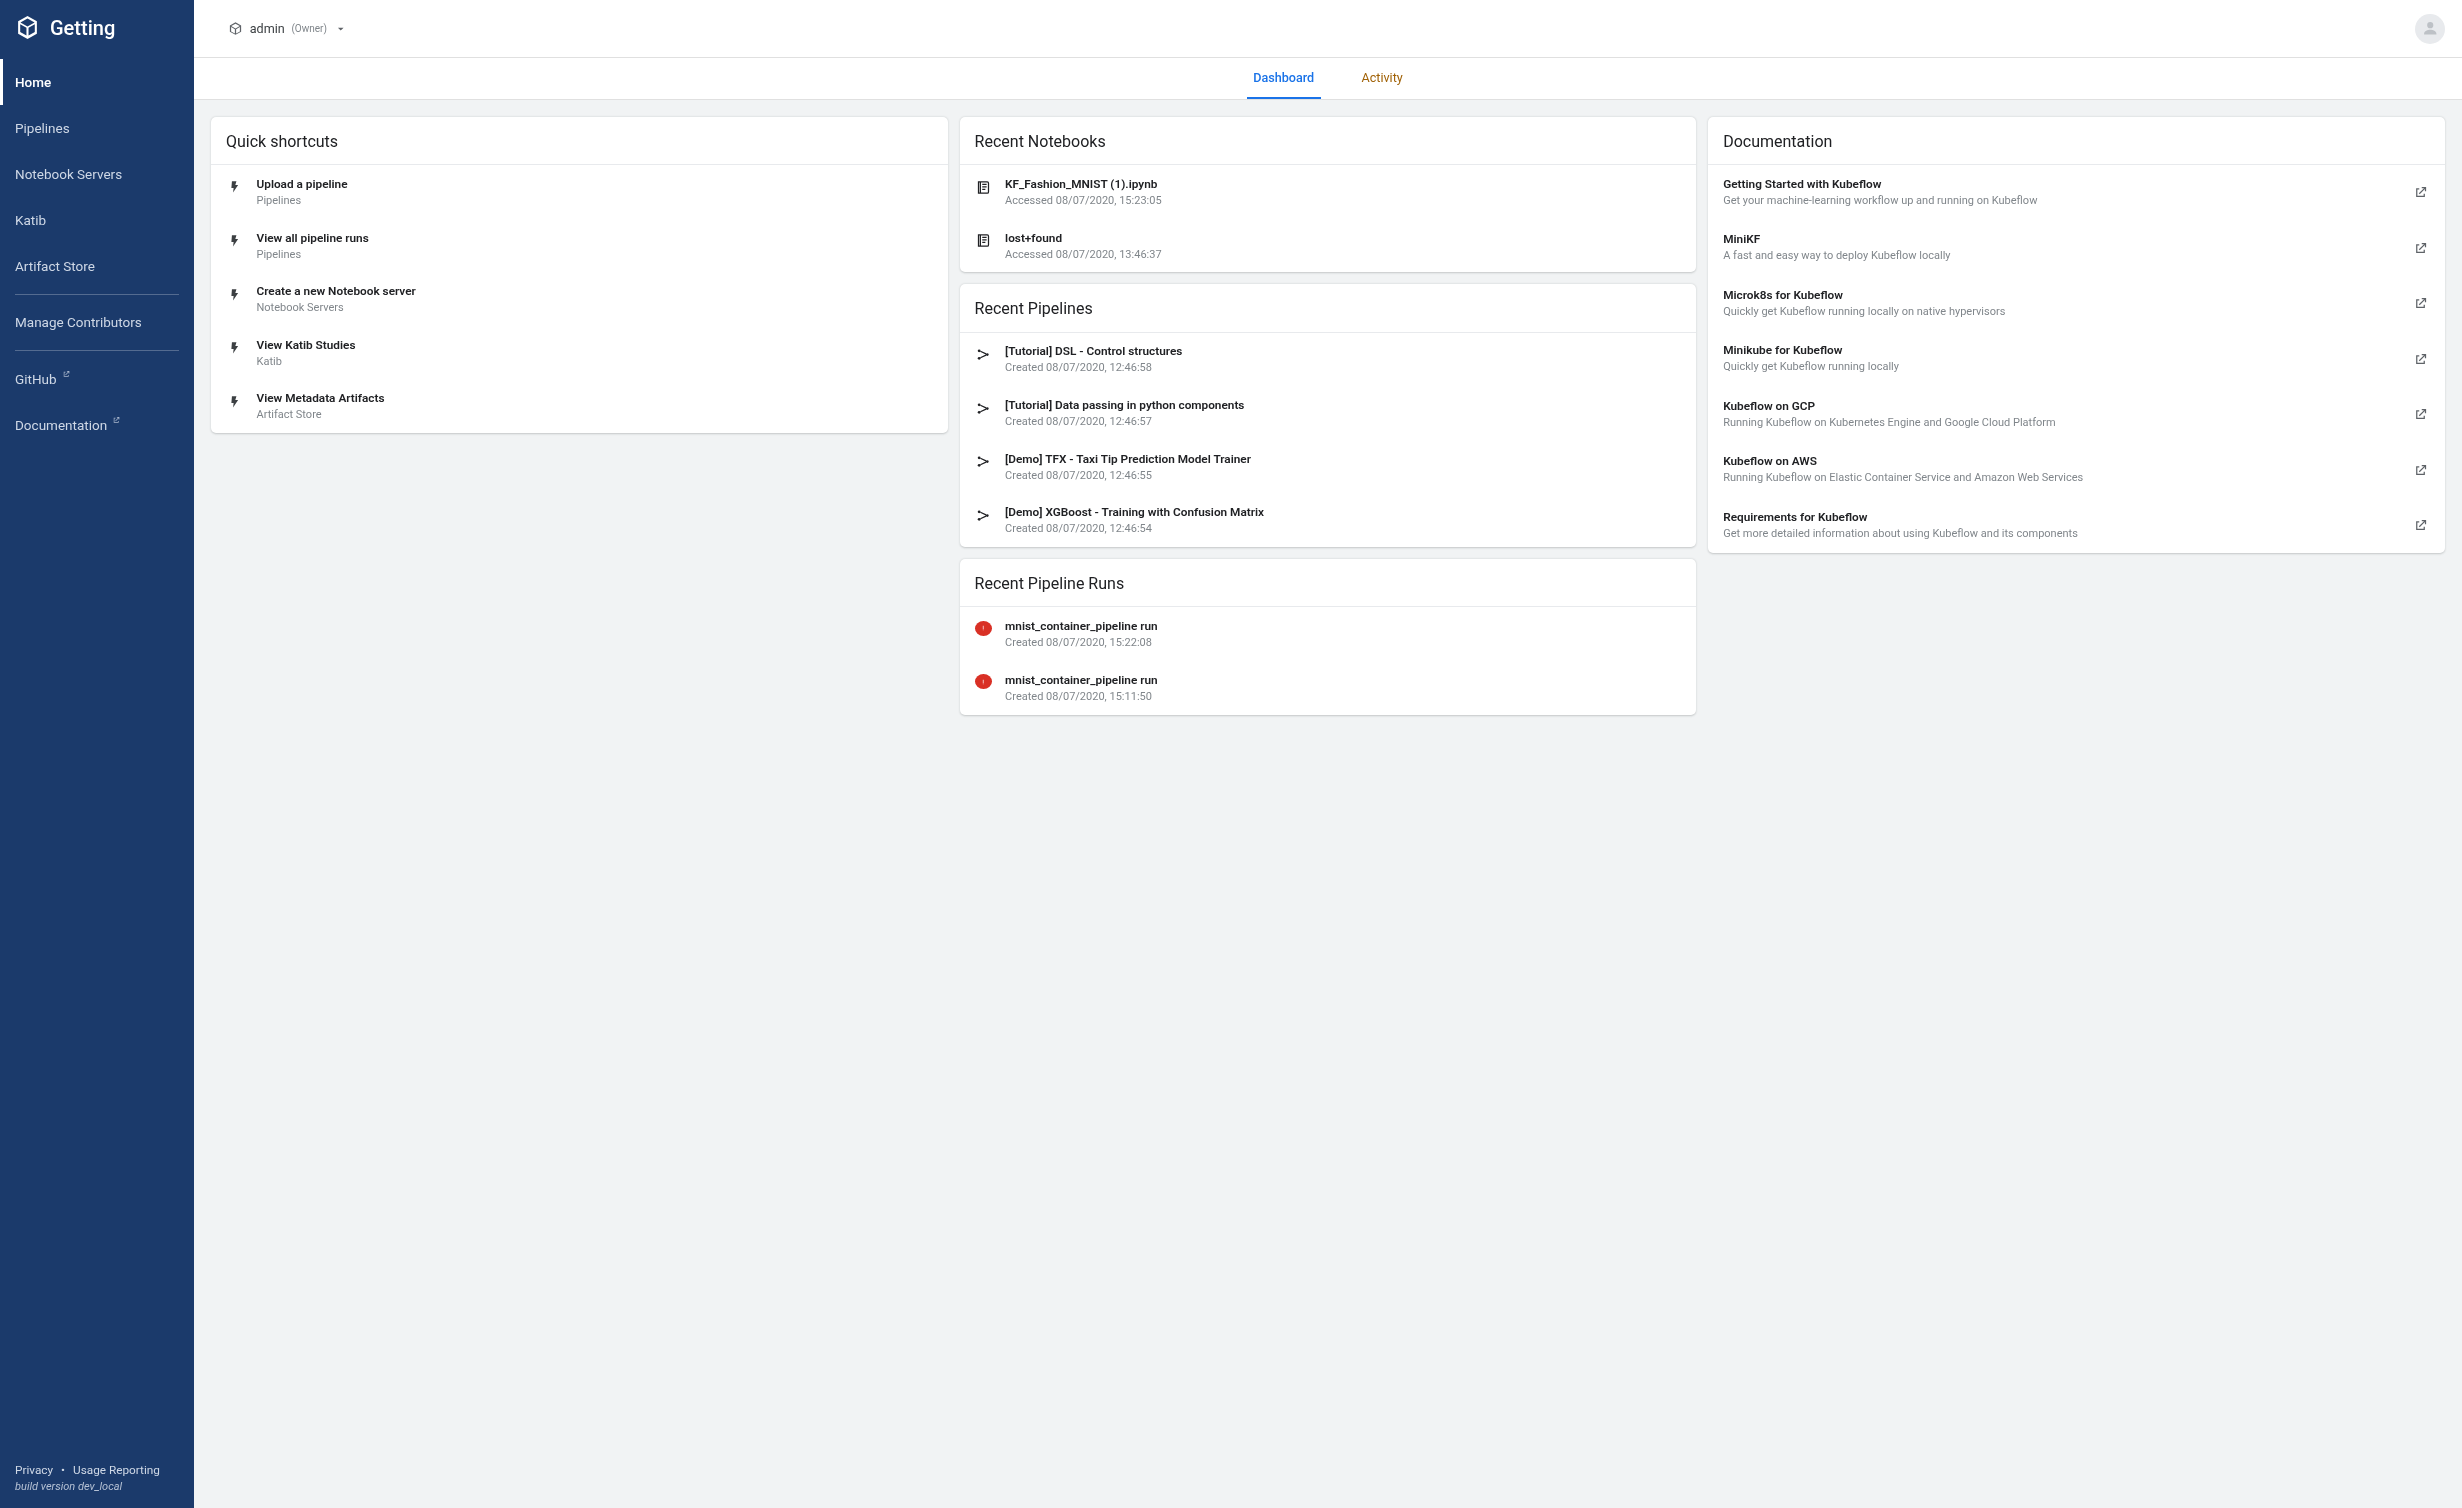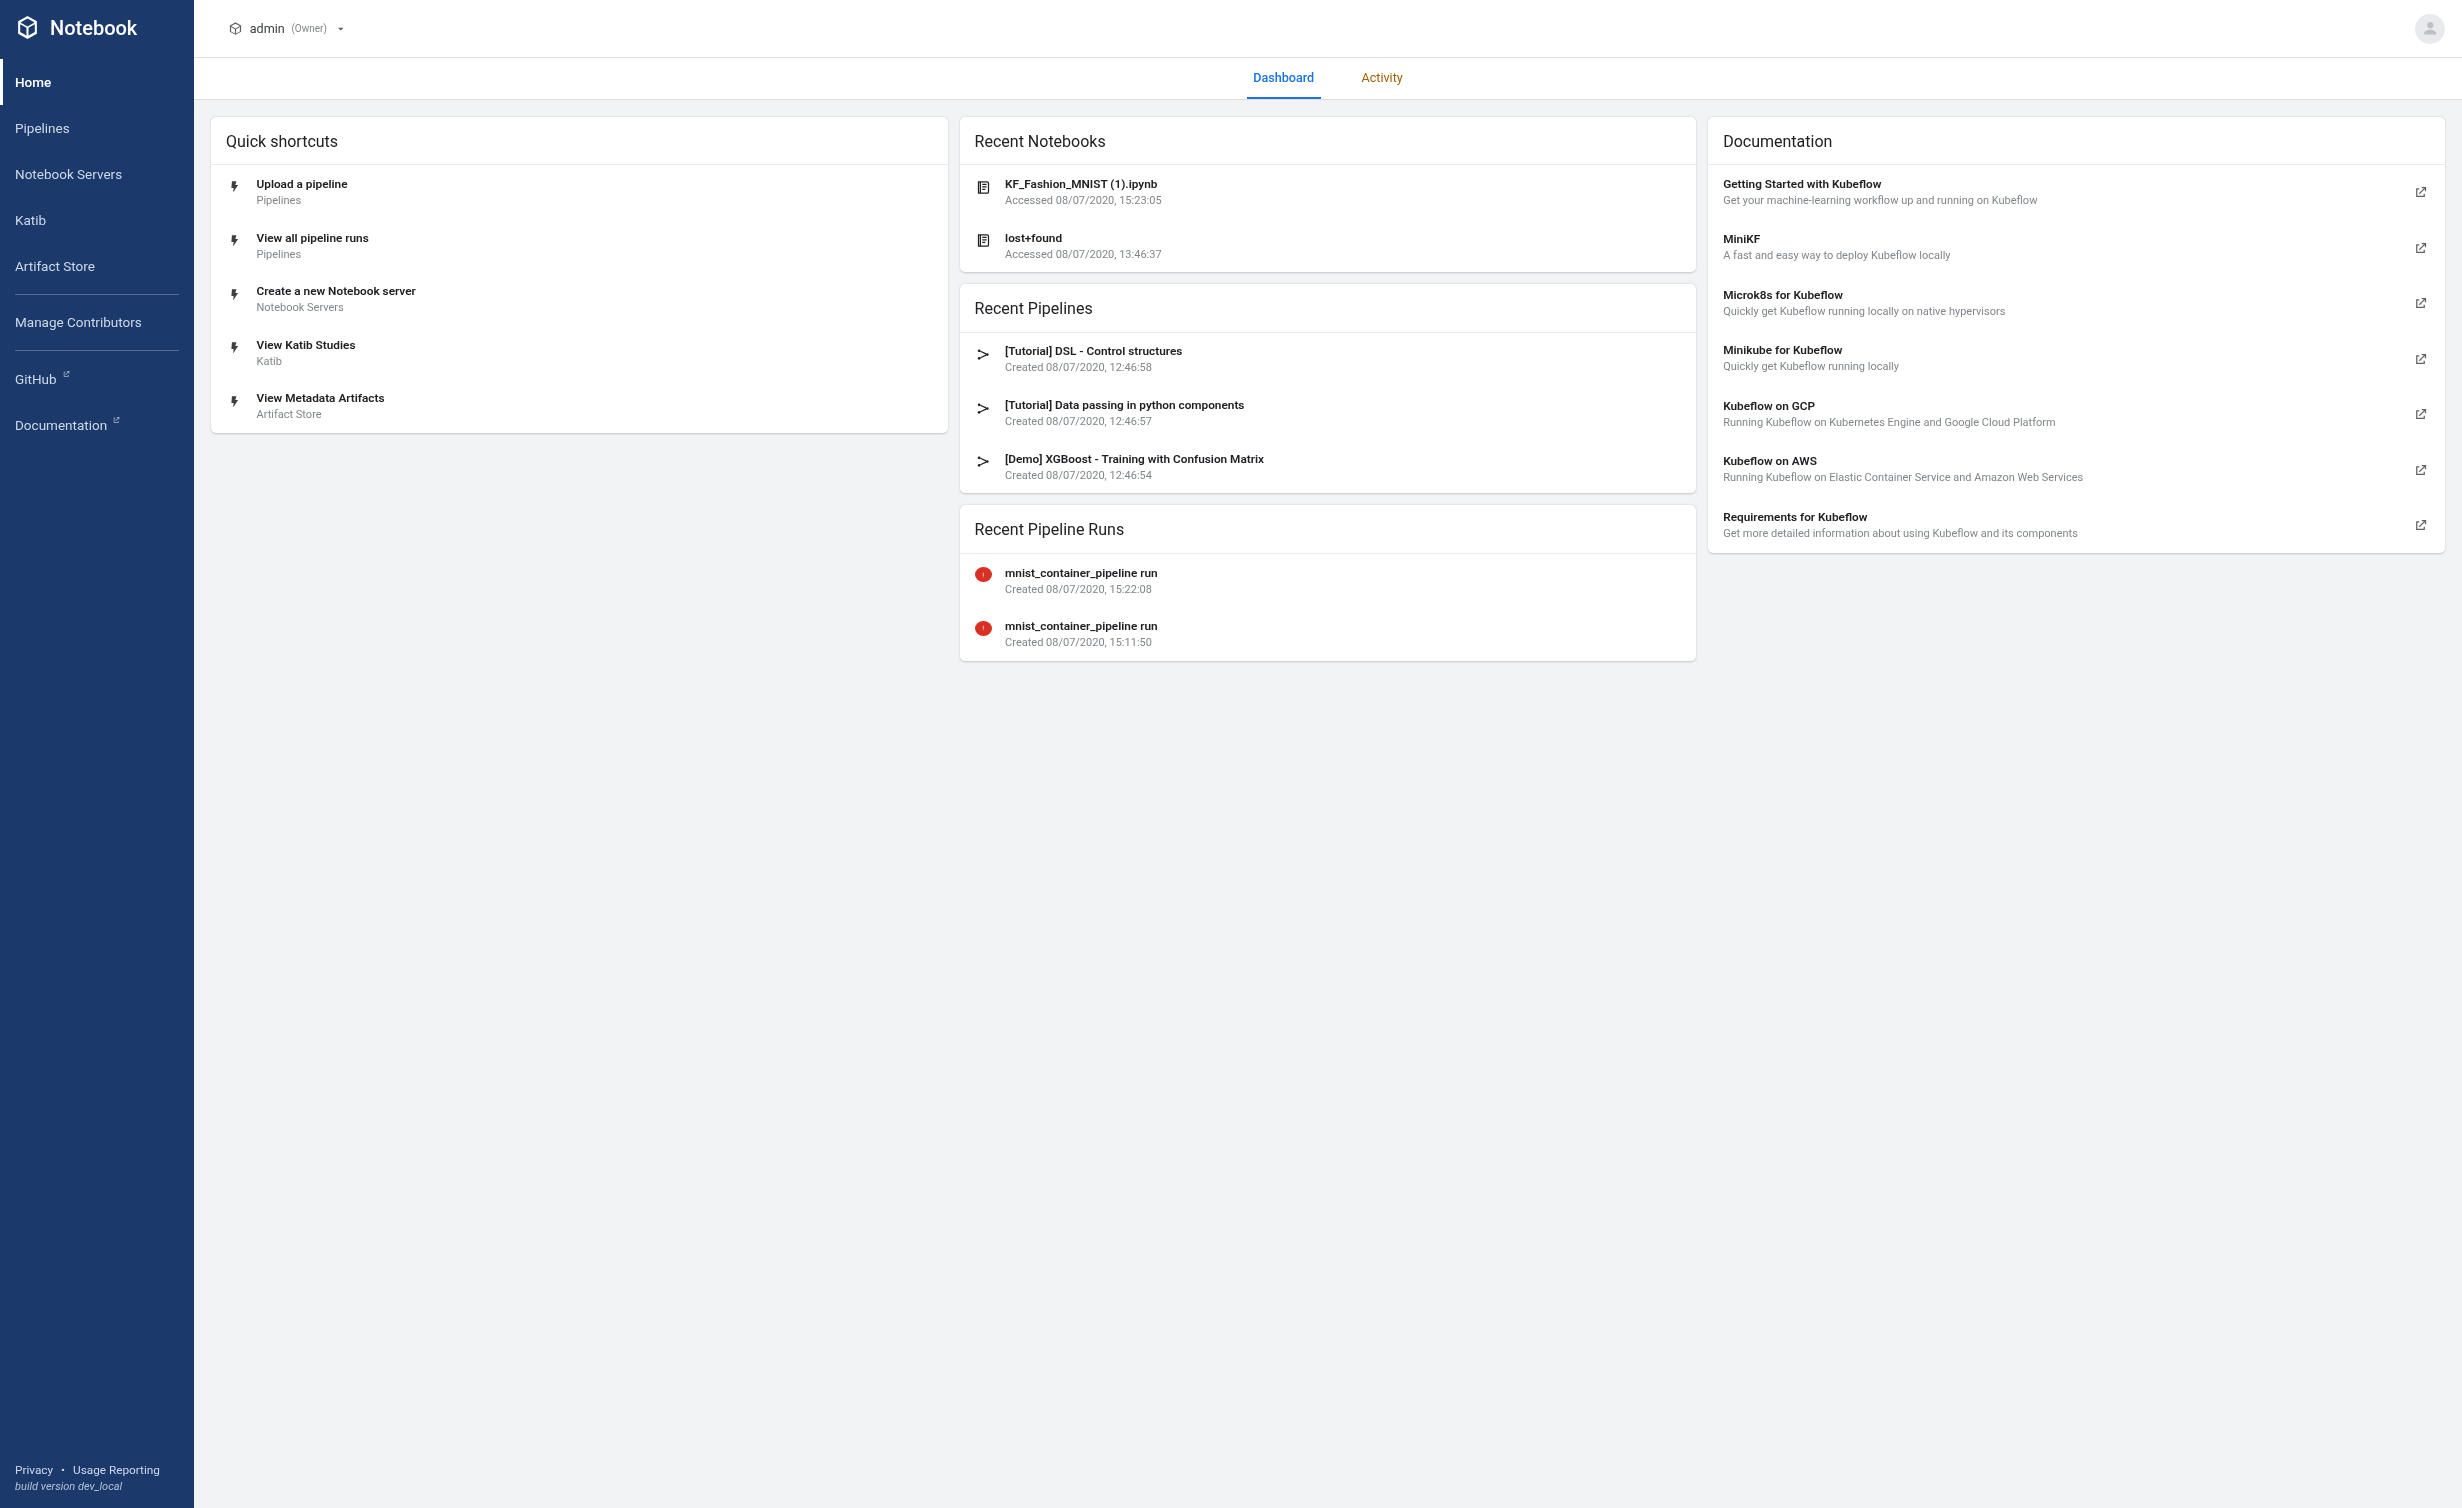--- a/index.html
+++ b/index.html
@@ -199,21 +199,21 @@
       </symbol>
   </defs>
 </svg>
 
 <div class="app">
   <aside class="sidebar">
     <div class="brand">
       <svg width="25" height="25" viewBox="0 0 24 24" fill="#fff">
           <path d="M12 1 3 6v12l9 5 9-5V6l-9-5zm0 2.3 6.8 3.8L12 11 5.2 7.1 12 3.3zM5 8.8l6 3.4v7.5l-6-3.4V8.8zm8 10.9v-7.5l6-3.4v7.5l-6 3.4z"></path>
         </svg>
-      <span class="brand-name">Notebook</span>
+      <span class="brand-name">Getting</span>
     </div>
     <nav class="nav">
       <div class="nav-item active">
           <span>Home</span>
         </div>
       <div class="nav-item">
           <span>Pipelines</span>
         </div>
       <div class="nav-item">
           <span>Notebook Servers</span>
@@ -393,20 +393,31 @@
                 <div class="item-sub">Created 08/07/2020, 12:46:57</div>
               </div>
             </div>
             <div class="list-item">
               <span class="item-icon graph">
                   <svg viewBox="0 0 24 24">
                     <use href="#i-graph"></use>
                   </svg>
                 </span>
               <div class="item-body">
+                <div class="item-title">[Demo] TFX - Taxi Tip Prediction Model Trainer</div>
+                <div class="item-sub">Created 08/07/2020, 12:46:55</div>
+              </div>
+            </div>
+            <div class="list-item">
+              <span class="item-icon graph">
+                  <svg viewBox="0 0 24 24">
+                    <use href="#i-graph"></use>
+                  </svg>
+                </span>
+              <div class="item-body">
                 <div class="item-title">[Demo] XGBoost - Training with Confusion Matrix</div>
                 <div class="item-sub">Created 08/07/2020, 12:46:54</div>
               </div>
             </div>
           </div>
         </section>
 
         <section class="card">
           <div class="card-header">Recent Pipeline Runs</div>
           <div class="list">

